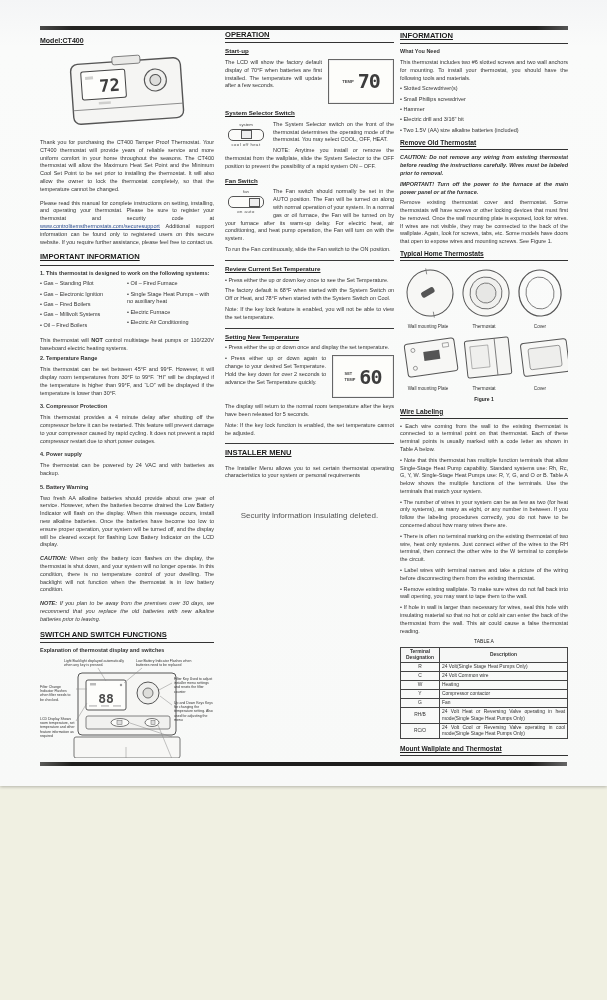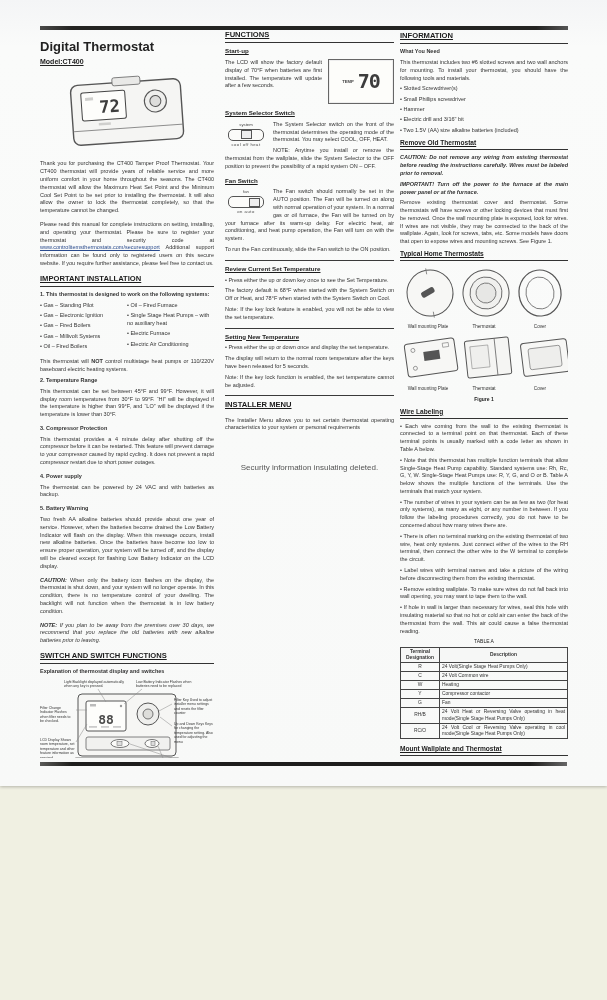--- a/index.html
+++ b/index.html
@@ -68,41 +68,40 @@
 </style>
 </head>
 <body>
 
 <div class="canvas">
   <div class="sheet"></div>
   <div class="bar-top"></div>
   <div class="bar-bottom"></div>
 
   <div class="col col-left">
-    <div class="title">Digital Thermostat</div>
     <div class="model">Model:CT400</div>
 
     <svg class="hero" viewBox="0 0 130 82" xmlns="http://www.w3.org/2000/svg">
       <g transform="rotate(-4 65 41)">
         <rect x="10" y="12" width="110" height="60" rx="7" fill="#f5f5f3" stroke="#555" stroke-width="1.4"></rect>
         <rect x="52" y="7" width="28" height="8" rx="2" fill="#e9e9e7" stroke="#666" stroke-width="0.8"></rect>
         <rect x="20" y="20" width="44" height="28" rx="2" fill="#fdfdfb" stroke="#444" stroke-width="1"></rect>
         <text x="48" y="41" text-anchor="middle" font-family="DejaVu Sans Mono, monospace" font-weight="bold" font-size="17" fill="#3d3d3d">72</text>
         <rect x="24" y="25" width="8" height="3" fill="#cfcfcd"></rect>
         <rect x="36" y="51" width="12" height="2.5" fill="#cfcfcd"></rect>
         <circle cx="94" cy="33" r="11" fill="#efefed" stroke="#555" stroke-width="1.1"></circle>
         <circle cx="94" cy="33" r="5.5" fill="#dddddb" stroke="#555" stroke-width="1"></circle>
         <line x1="10" y1="58" x2="120" y2="58" stroke="#777" stroke-width="0.8"></line>
       </g>
     </svg>
 
     <p>Thank you for purchasing the CT400 Tamper Proof Thermostat. Your CT400 thermostat will provide years of reliable service and more uniform comfort in your home throughout the seasons.  The CT400 thermostat will allow the Maximum Heat Set Point and the Minimum Cool Set Point to be set prior to installing the thermostat. It will also allow the owner to lock the thermostat completely, so that the temperature cannot be changed.</p>
     <p><span>Please read this manual for complete instructions on setting, installing, and operating your thermostat. Please be sure to register your thermostat and security code at </span><span class="link">www.controlitemsthermostats.com/securesupport</span><span> Additional support information can be found only to registered users on this secure website. If you require further assistance, please feel free to contact us.</span></p>
 
-    <div class="sec-head">IMPORTANT INSTALLATION</div>
+    <div class="sec-head">IMPORTANT INFORMATION</div>
     <p class="bold-lead tight" style="text-align:left">1. This thermostat is designed to work on the following systems:</p>
     <div class="sys-list">
       <div class="sys-col">
           <div>• Gas – Standing Pilot</div>
           <div>• Gas – Electronic Ignition</div>
           <div>• Gas – Fired Boilers</div>
           <div>• Gas – Millivolt Systems</div>
           <div>• Oil – Fired Boilers</div>
         </div>
       <div class="sys-col">
@@ -162,21 +161,21 @@
       <div class="callout" style="left:96px;top:0;width:66px;">Low Battery Indicator  Flashes when batteries need to be replaced</div>
       <div class="callout" style="left:0;top:26px;width:35px;">Filter Change Indicator  Flashes when filter needs to be checked.</div>
       <div class="callout" style="left:0;top:58px;width:35px;">LCD Display  Shows room temperature, set temperature and other feature information as required</div>
       <div class="callout" style="left:134px;top:18px;width:40px;">Filter Key  Used to adjust installer menu settings and resets the filter counter</div>
       <div class="callout" style="left:134px;top:42px;width:40px;">Up and Down Keys  Keys for changing the temperature setting. Also used for adjusting the menu</div>
 
     </div>
   </div>
 
   <div class="col col-mid">
-    <div class="sec-head">FUNCTIONS</div>
+    <div class="sec-head">OPERATION</div>
     <div class="sub-head">Start-up</div>
     <div class="flex-row">
       <div class="txt">The LCD will show the factory default display of 70°F when batteries are first installed. The temperature will update after a few seconds.</div>
       <div class="lcd lcd1">
         <span class="lcd-label">TEMP</span>
         <span class="lcd-value">70</span>
       </div>
     </div>
 
     <div class="sub-head">System Selector Switch</div>
@@ -207,20 +206,30 @@
 
     <div class="rule"></div>
     <div class="sub-head">Review Current Set Temperature</div>
     <p class="tight">• Press either the up or down key once to see the Set Temperature.</p>
     <p class="tight">The factory default is 68°F when started with the System Switch on Off or Heat, and 78°F when started with the System Switch on Cool.</p>
     <p>Note: If the key lock feature is enabled, you will not be able to view the set temperature.</p>
 
     <div class="rule"></div>
     <div class="sub-head">Setting New Temperature</div>
     <p class="tight">• Press either the up or down once and display the set temperature.</p>
+    <div class="flex-row">
+      <div class="txt">• Press either up or down again to change to your desired Set Temperature. Hold the key down for over 2 seconds to advance the Set Temperature quickly.</div>
+      <div class="lcd lcd2">
+        <span class="lcd-label-stack">
+          <span>SET</span>
+          <span>TEMP</span>
+        </span>
+        <span class="lcd-value">60</span>
+      </div>
+    </div>
     <p class="tight">The display will return to the normal room temperature after the keys have been released for 5 seconds.</p>
     <p>Note: If the key lock function is enabled, the set temperature cannot be adjusted.</p>
 
     <div class="rule"></div>
     <div class="sec-head" style="border-bottom:none">INSTALLER MENU</div>
     <p>The Installer Menu allows you to set certain thermostat operating characteristics to your system or personal requirements</p>
     <div class="security">Security information insulating deleted.</div>
   </div>
 
   <div class="col col-right">

